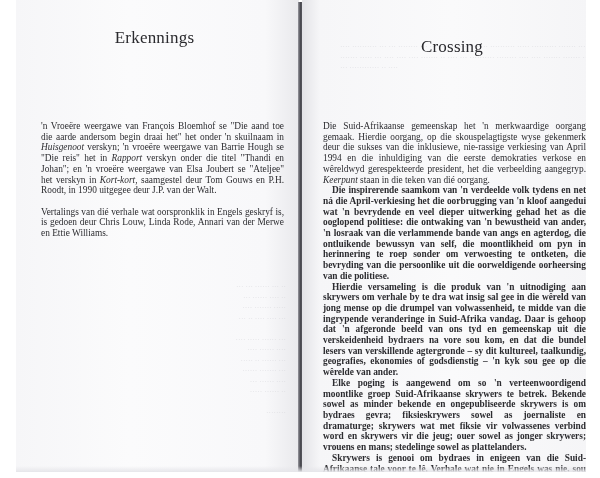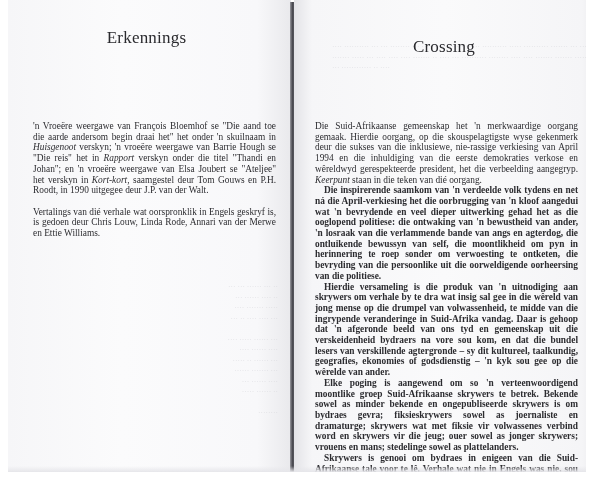--- a/index.html
+++ b/index.html
@@ -1,21 +1,21 @@
 <!DOCTYPE html>
 <html><head>
 <meta charset="utf-8">
 <style>
   html, body { margin: 0; padding: 0; }
   body {
     width: 600px; height: 478px; overflow: hidden; position: relative;
     background: #ffffff;
     font-family: "Liberation Serif", "DejaVu Serif", serif;
   }
-  .spread { position: absolute; left: 8px; top: 0; width: 504px; height: 472px; }
+  .spread { position: absolute; left: 16px; top: 0; width: 504px; height: 472px; }
   .page {
     position: absolute; top: 0; height: 472px; overflow: hidden;
   }
   .page-left {
     left: 0; width: 283px;
     background: linear-gradient(90deg, #f6f6f8 0%, #fbfbfc 40%, #f8f8fa 88%, #e9e9ec 100%);
   }
   .page-right {
     left: 286px; width: 300px;
     background: linear-gradient(90deg, #e3e3e7 0%, #f6f6f8 6%, #fafafb 50%, #f5f5f7 96%, #ececef 100%);

